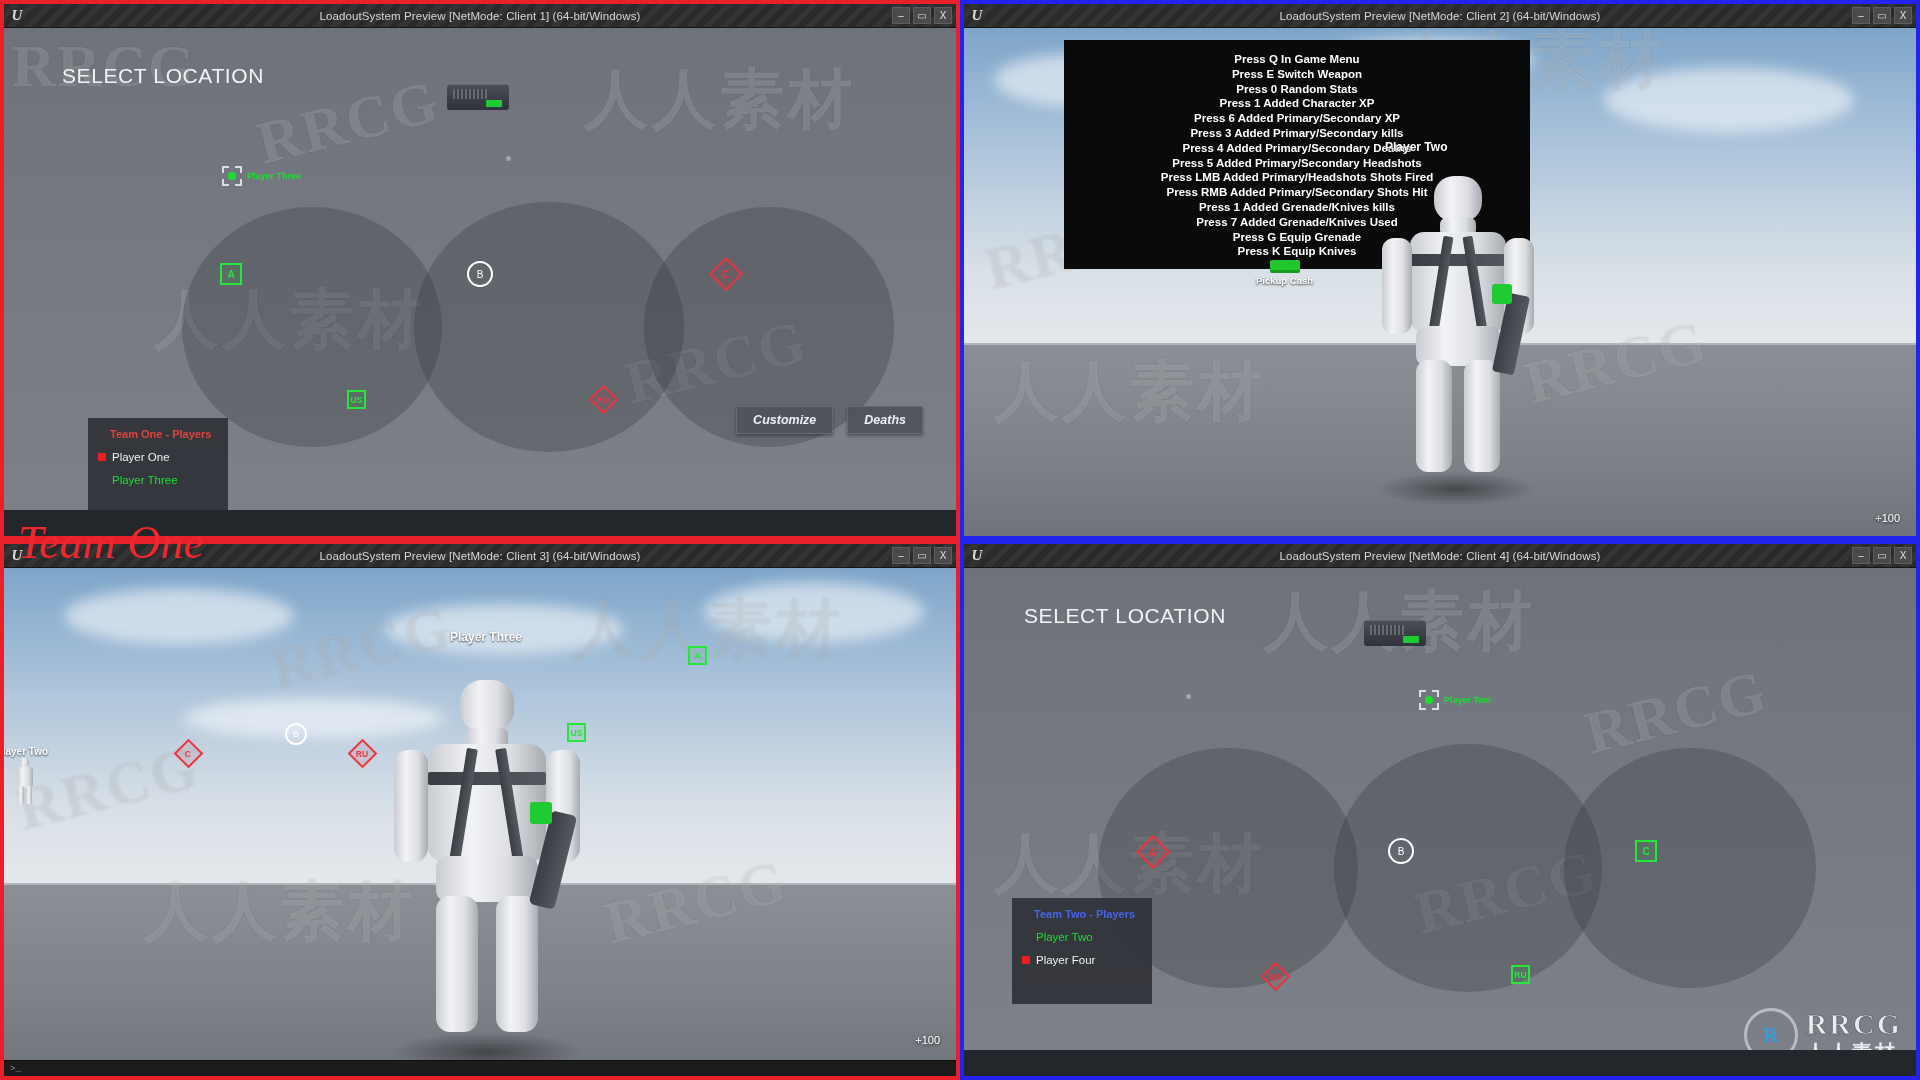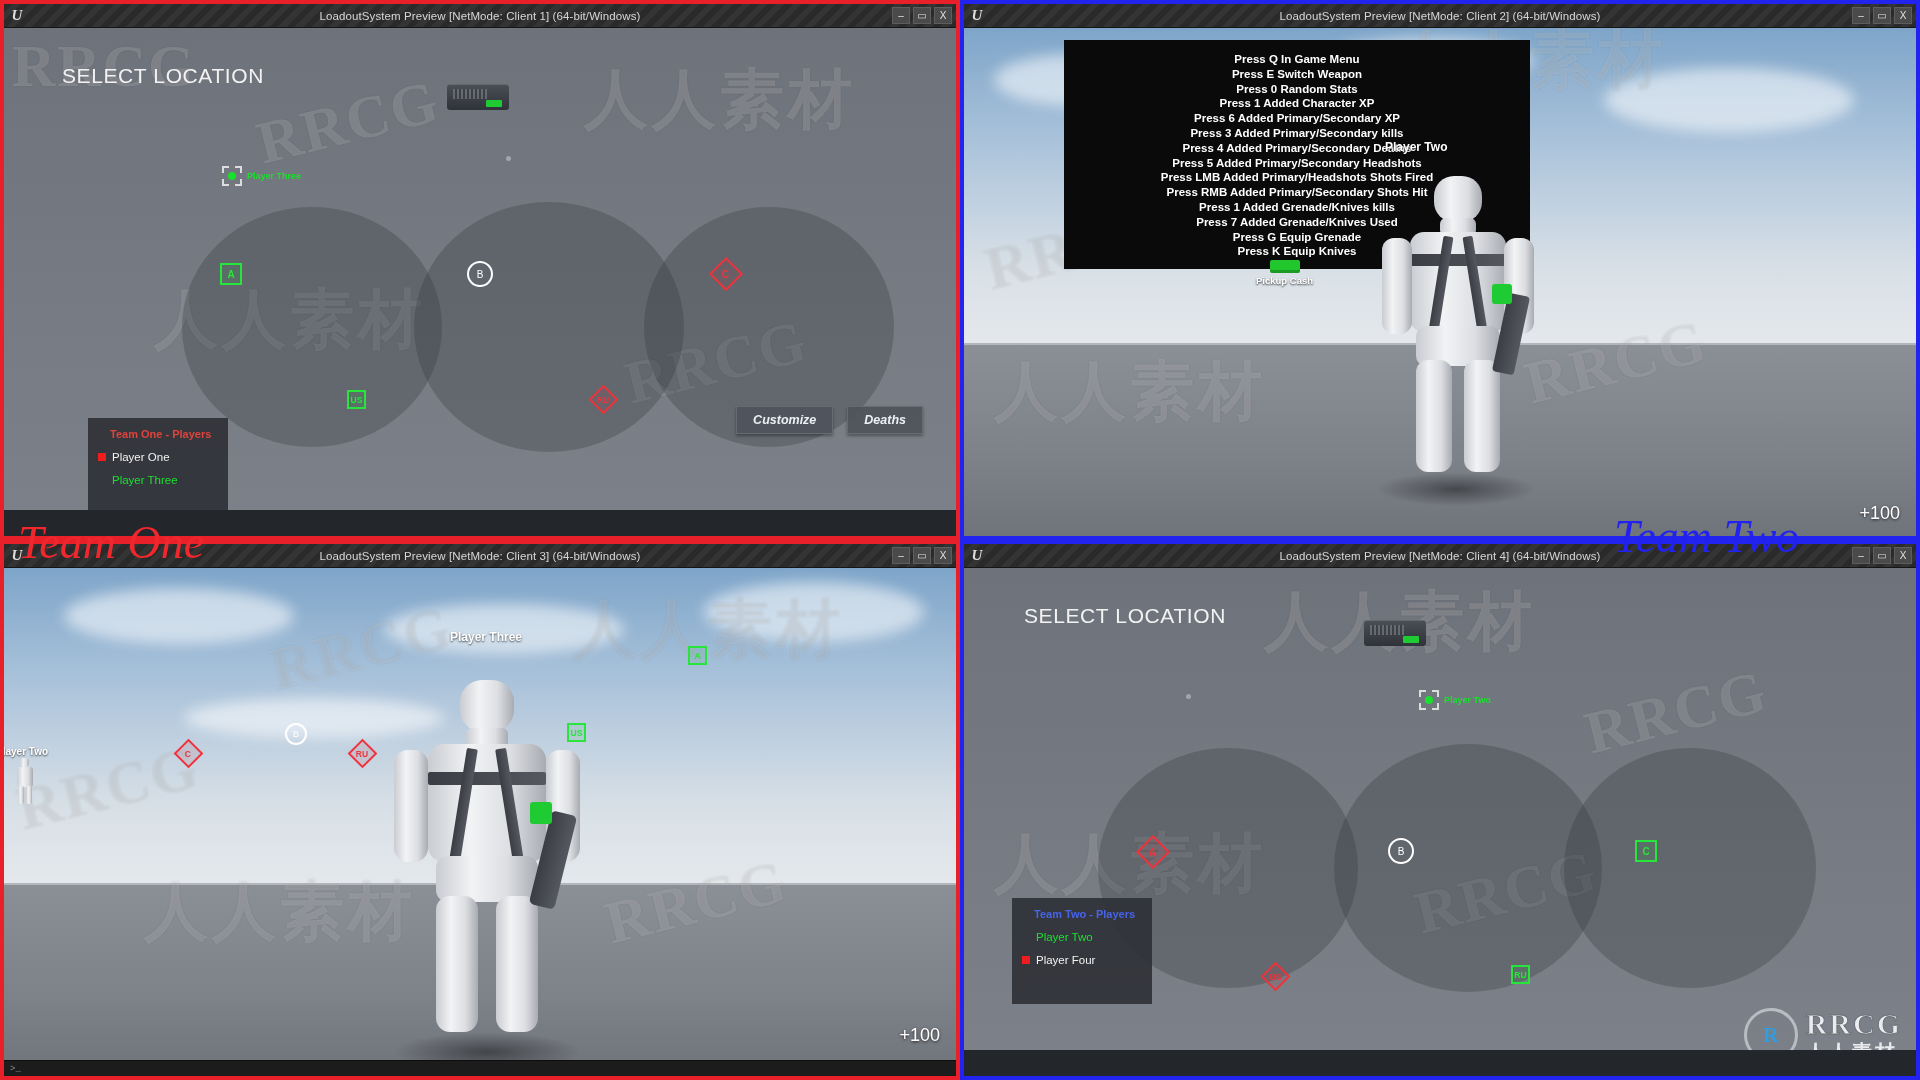--- a/index.html
+++ b/index.html
@@ -202,21 +202,21 @@
   .pickup { position: absolute; text-align: left; }
   .pickup-cash {
     width: 30px; height: 13px; background: #22c72e; border-radius: 2px;
     box-shadow: inset 0 -3px 0 rgba(0,0,0,.22); margin: 0 auto 2px auto;
   }
   .pickup-label {
     color: #ffffff; font-size: 9.5px; font-weight: bold;
     text-shadow: 0 1px 2px rgba(0,0,0,.8); white-space: nowrap;
   }
   .score-hud {
-    position: absolute; color: #ffffff; font-size: 18px;
+    position: absolute; color: #ffffff; font-size: 11px;
     text-shadow: 0 1px 3px rgba(0,0,0,.7);
   }
 
   
   .console-strip {
     position: absolute; left: 0; right: 0; bottom: 0; height: 16px;
     background: #1c1c1c; border-top: 1px solid #0d0d0d;
     color: #8a8a8a; font-size: 9px; padding-left: 6px; line-height: 16px;
     font-family: "Liberation Mono", monospace;
   }
@@ -573,15 +573,14 @@
           <div class="logo-text">
             <div class="logo-rrcg">RRCG</div>
             <div class="logo-cn">人人素材</div>
           </div>
         </div>
       </div>
     </div>
   </div>
 
   <div class="annot red" style="left:18px; top:516px;">Team One</div>
-  <div class="annot blue" style="left:1614px; top:510px;">Team Two</div>
 
 </div>
 
 </body></html>

